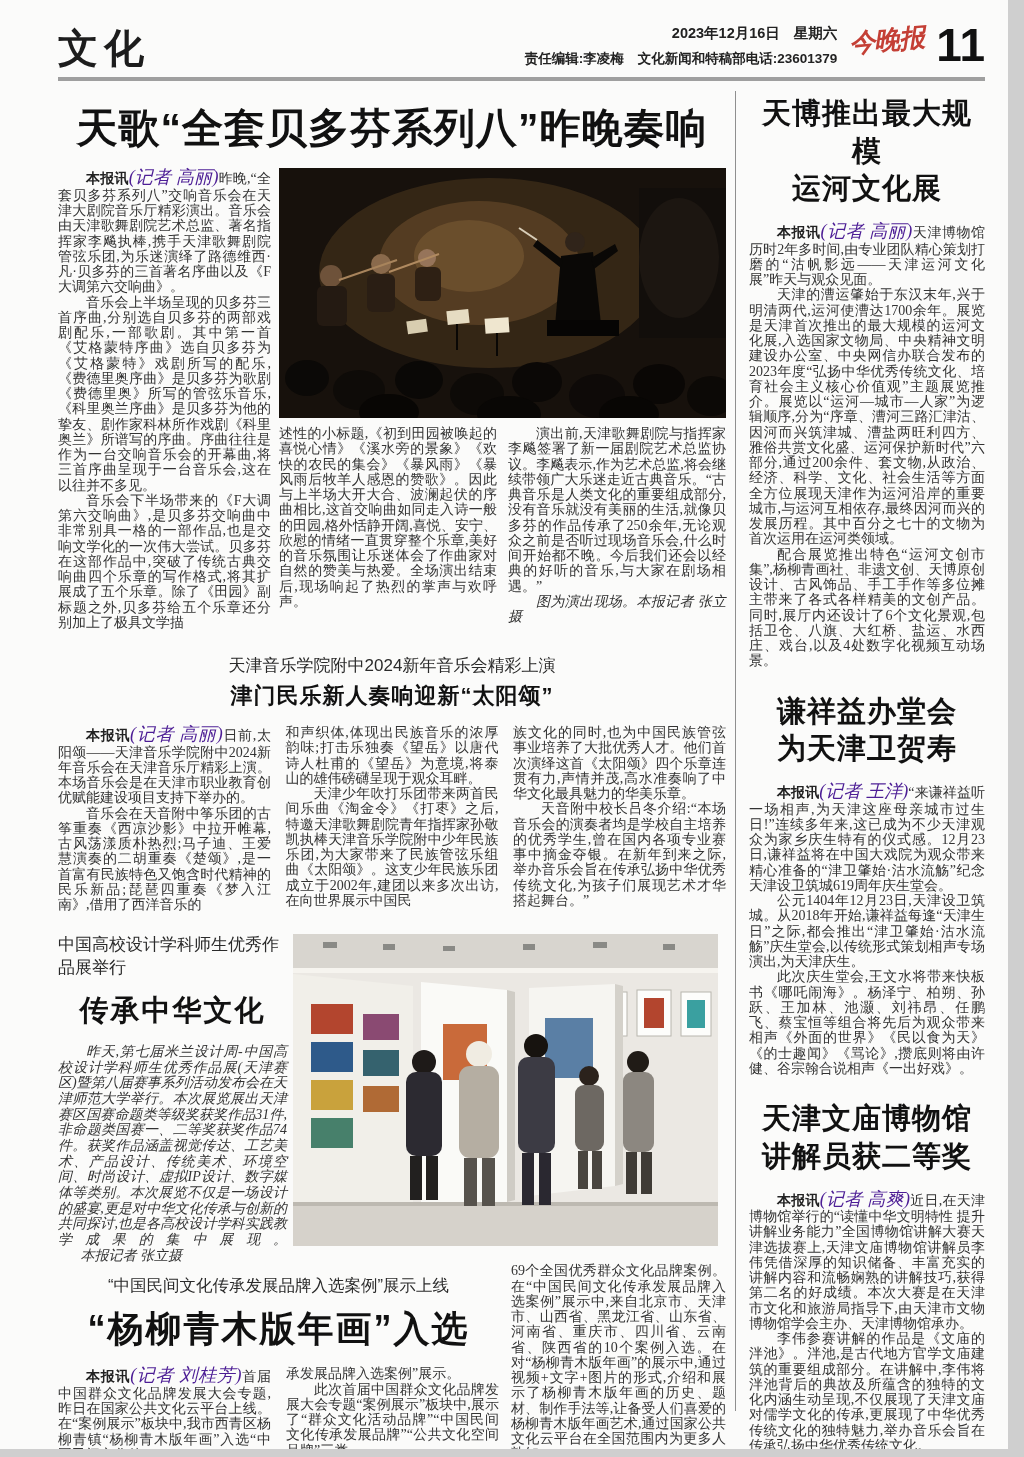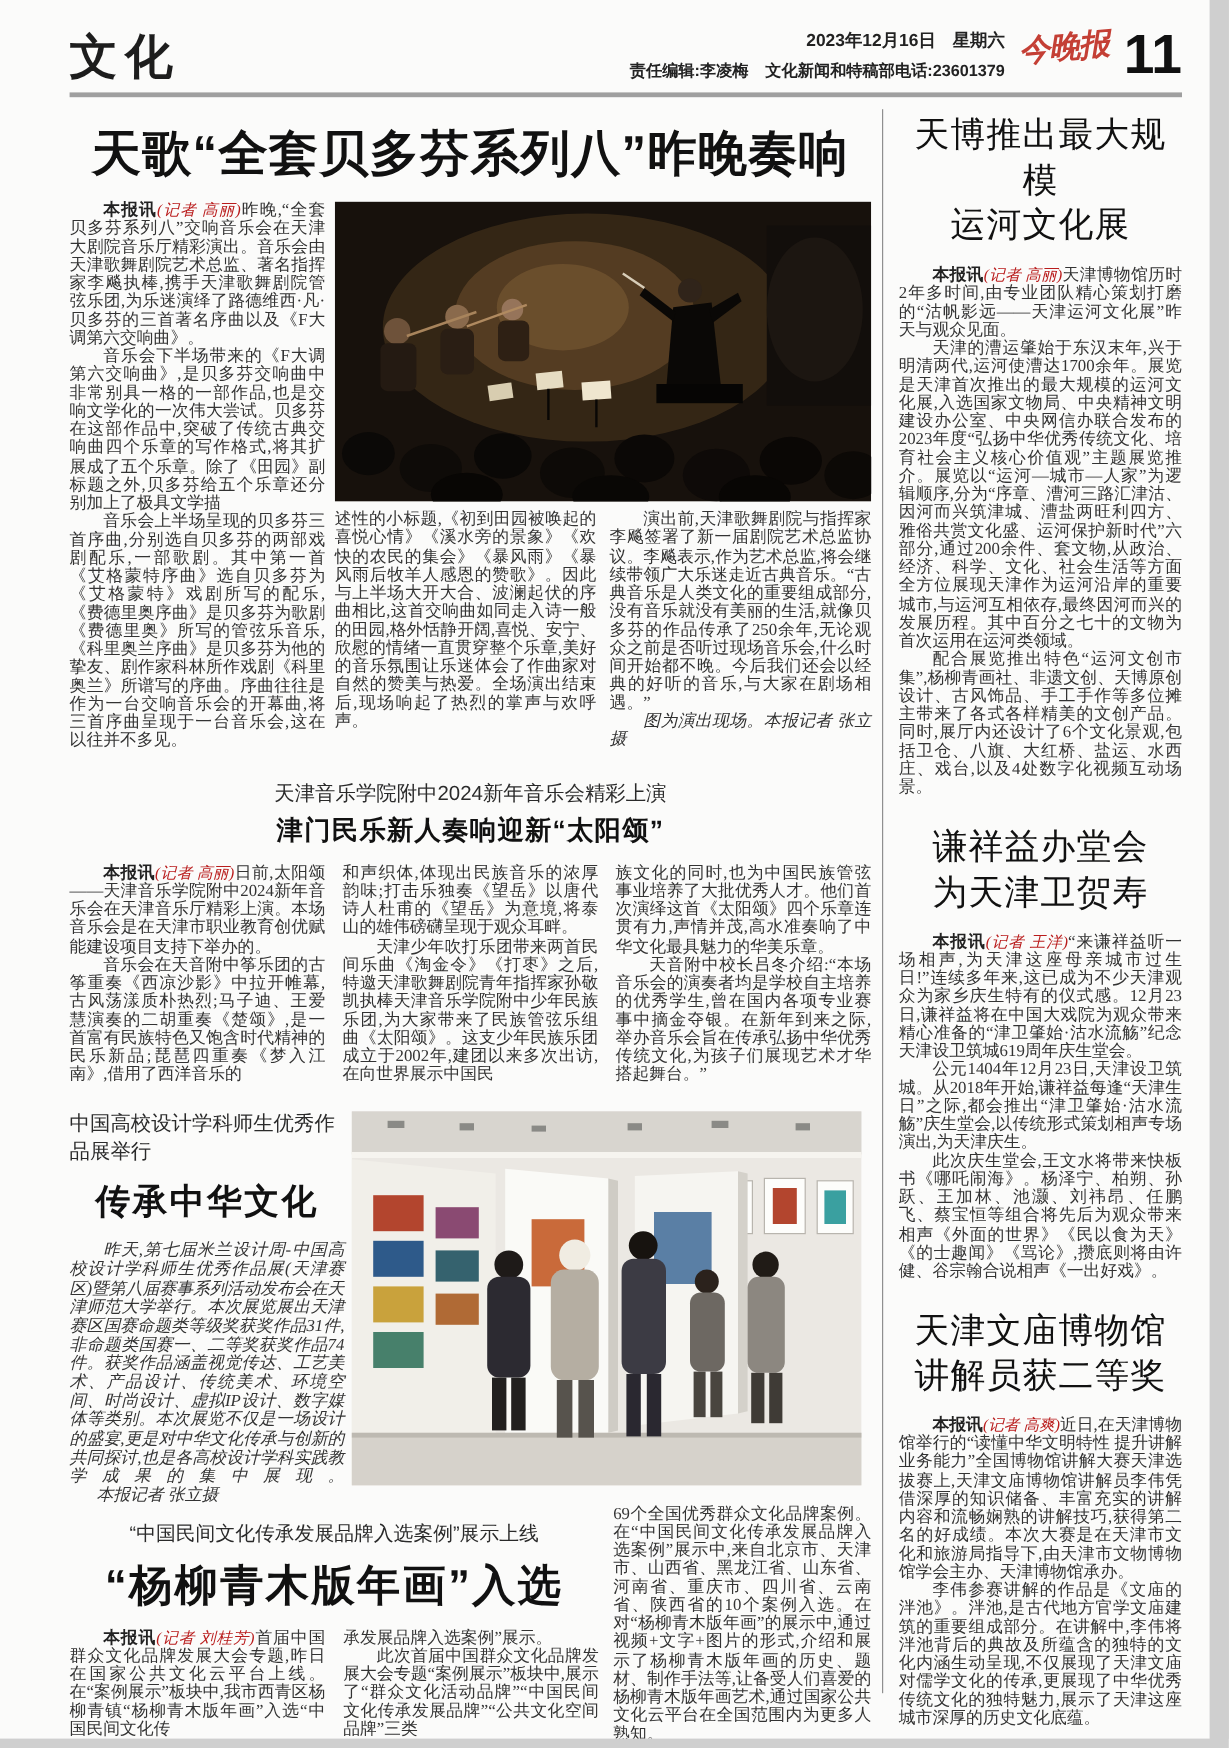--- a/index.html
+++ b/index.html
@@ -36,21 +36,21 @@
   
   .main { display:flex; margin-top:10px; height:1320px; }
   .left { width:668px; flex:none; }
   .sbar { flex:1; border-left:1px solid #8f8f8f; margin-left:9px; padding-left:13px; min-width:0; }
 
   
   .bt { font-size:14px; line-height:1.09; text-align:justify; color:#333; }
   .bt p { margin:0; text-indent:2em; }
   .bt p.cont { text-indent:0; }
   .lead { font-weight:bold; color:#222; }
-  .rep { font-style:italic; font-size:13px; color:#b91c1c; }
+  .rep { font-style:italic; font-size:18px; color:#4c1d95; }
   .cap { text-indent:2em; margin:2px 0 0; font-style:italic; color:#2f2f2f; }
   .credit { margin-left:1.6em; white-space:nowrap; }
 
   
   .headline1 {
     font-family:"Liberation Sans","DejaVu Sans",sans-serif;
     font-size:41px; font-weight:bold; text-align:center; letter-spacing:1px;
     margin:14px 0 16px; color:#111; line-height:1.15;
   }
   .row { display:flex; justify-content:space-between; }
@@ -92,21 +92,21 @@
     margin:8px 0 12px; color:#111;
   }
   .art4cols { display:flex; justify-content:space-between; }
   .c215 { width:213px; flex:none; }
   .art4c3 { width:215px; flex:none; margin-top:-12px; }
 
   
   .sb-art { margin-bottom:24px; }
   .sb-h {
     font-family:"Liberation Sans","DejaVu Sans",sans-serif;
-    font-size:29px; font-weight:normal; text-align:center; letter-spacing:1px;
+    font-size:29px; font-weight:bold; text-align:center; letter-spacing:1px;
     line-height:1.3; margin:4px 0 14px; color:#111;
   }
 </style>
 </head>
 <body>
 
 <div class="page">
 
   <div class="hdr">
     <div class="section-title">文化</div>
@@ -127,22 +127,22 @@
 
   <div class="main">
 
     <div class="left">
 
       <div>
         <div class="headline1">天歌“全套贝多芬系列八”昨晚奏响</div>
         <div class="row">
           <div class="c213 bt">
             <p><span class="lead">本报讯</span><span class="rep">(记者 高丽)</span><span>昨晚,“全套贝多芬系列八”交响音乐会在天津大剧院音乐厅精彩演出。音乐会由天津歌舞剧院艺术总监、著名指挥家李飚执棒,携手天津歌舞剧院管弦乐团,为乐迷演绎了路德维西·凡·贝多芬的三首著名序曲以及《F大调第六交响曲》。</span></p>
+            <p>音乐会上半场呈现的贝多芬三首序曲,分别选自贝多芬的两部戏剧配乐,一部歌剧。其中第一首《艾格蒙特序曲》选自贝多芬为《艾格蒙特》戏剧所写的配乐,《费德里奥序曲》是贝多芬为歌剧《费德里奥》所写的管弦乐音乐,《科里奥兰序曲》是贝多芬为他的挚友、剧作家科林所作戏剧《科里奥兰》所谱写的序曲。序曲往往是作为一台交响音乐会的开幕曲,将三首序曲呈现于一台音乐会,这在以往并不多见。</p>
             <p>音乐会下半场带来的《F大调第六交响曲》,是贝多芬交响曲中非常别具一格的一部作品,也是交响文学化的一次伟大尝试。贝多芬在这部作品中,突破了传统古典交响曲四个乐章的写作格式,将其扩展成了五个乐章。除了《田园》副标题之外,贝多芬给五个乐章还分别加上了极具文学描</p>
-            <p>音乐会上半场呈现的贝多芬三首序曲,分别选自贝多芬的两部戏剧配乐,一部歌剧。其中第一首《艾格蒙特序曲》选自贝多芬为《艾格蒙特》戏剧所写的配乐,《费德里奥序曲》是贝多芬为歌剧《费德里奥》所写的管弦乐音乐,《科里奥兰序曲》是贝多芬为他的挚友、剧作家科林所作戏剧《科里奥兰》所谱写的序曲。序曲往往是作为一台交响音乐会的开幕曲,将三首序曲呈现于一台音乐会,这在以往并不多见。</p>
           </div>
           <div class="rb">
             <svg class="photo1" width="447" height="250" viewBox="0 0 447 250" xmlns="http://www.w3.org/2000/svg">
               <rect width="447" height="250" fill="#17110c"></rect>
               <ellipse cx="215" cy="105" rx="185" ry="100" fill="#33241500" opacity="0"></ellipse>
               <ellipse cx="210" cy="105" rx="170" ry="95" fill="#3a2a18" opacity="0.85"></ellipse>
               <ellipse cx="200" cy="95" rx="100" ry="62" fill="#5d4226" opacity="0.8"></ellipse>
               <ellipse cx="190" cy="88" rx="55" ry="36" fill="#7a5a34" opacity="0.6"></ellipse>
 
               <circle cx="52" cy="108" r="11" fill="#6e523a"></circle>
@@ -334,19 +334,19 @@
         </div>
       </div>
 
       <div class="sb-art">
         <div class="sb-h">
           <div>天津文庙博物馆</div>
           <div>讲解员获二等奖</div>
         </div>
         <div class="bt">
           <p><span class="lead">本报讯</span><span class="rep">(记者 高爽)</span><span>近日,在天津博物馆举行的“读懂中华文明特性 提升讲解业务能力”全国博物馆讲解大赛天津选拔赛上,天津文庙博物馆讲解员李伟凭借深厚的知识储备、丰富充实的讲解内容和流畅娴熟的讲解技巧,获得第二名的好成绩。本次大赛是在天津市文化和旅游局指导下,由天津市文物博物馆学会主办、天津博物馆承办。</span></p>
-          <p>李伟参赛讲解的作品是《文庙的泮池》。泮池,是古代地方官学文庙建筑的重要组成部分。在讲解中,李伟将泮池背后的典故及所蕴含的独特的文化内涵生动呈现,不仅展现了天津文庙对儒学文化的传承,更展现了中华优秀传统文化的独特魅力,展示了天津这座城市深厚的历史文化底蕴。</p>
+          <p>李伟参赛讲解的作品是《文庙的泮池》。泮池,是古代地方官学文庙建筑的重要组成部分。在讲解中,李伟将泮池背后的典故及所蕴含的独特的文化内涵生动呈现,不仅展现了天津文庙对儒学文化的传承,更展现了中华优秀传统文化的独特魅力,举办音乐会旨在传承弘扬中华优秀传统文化。</p>
         </div>
       </div>
 
     </div>
   </div>
 </div>
 
 </body></html>

